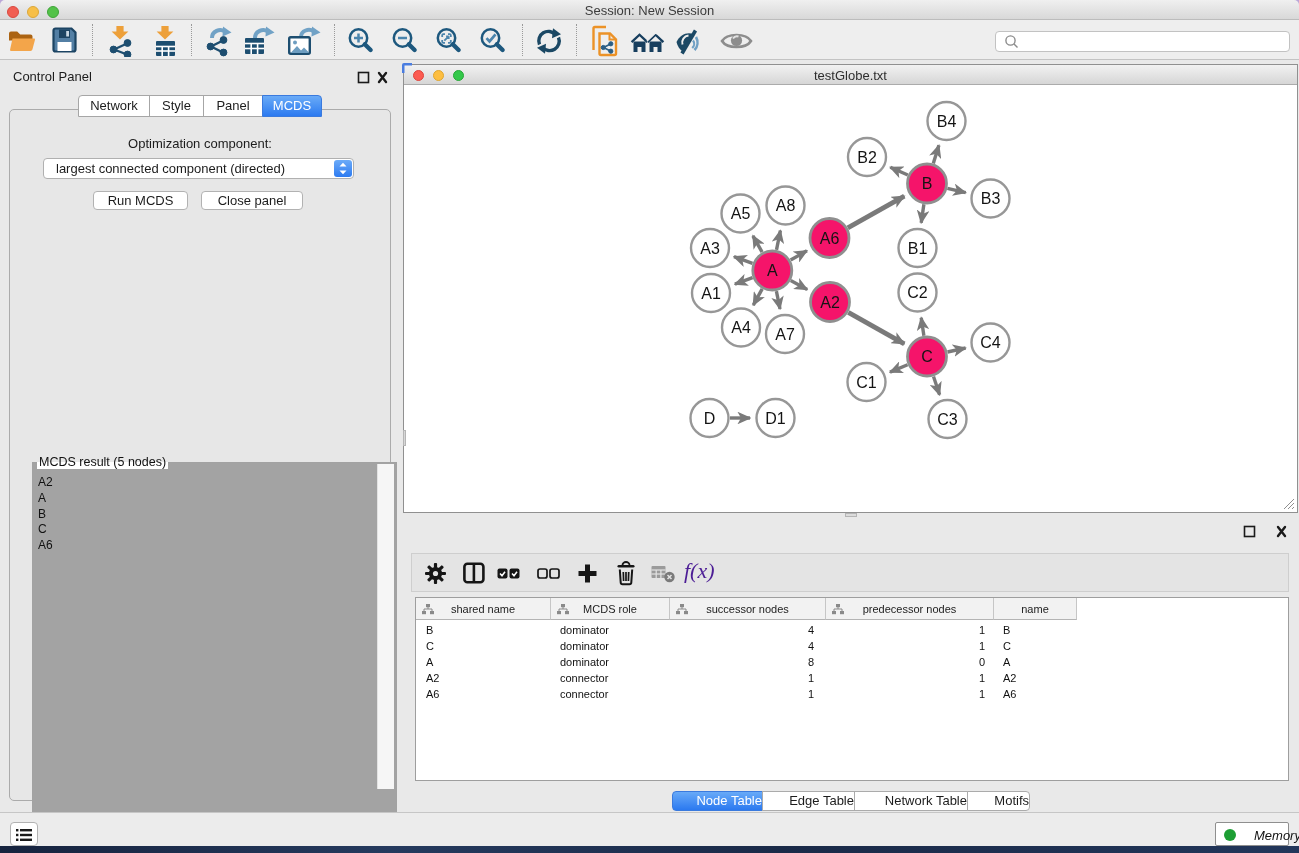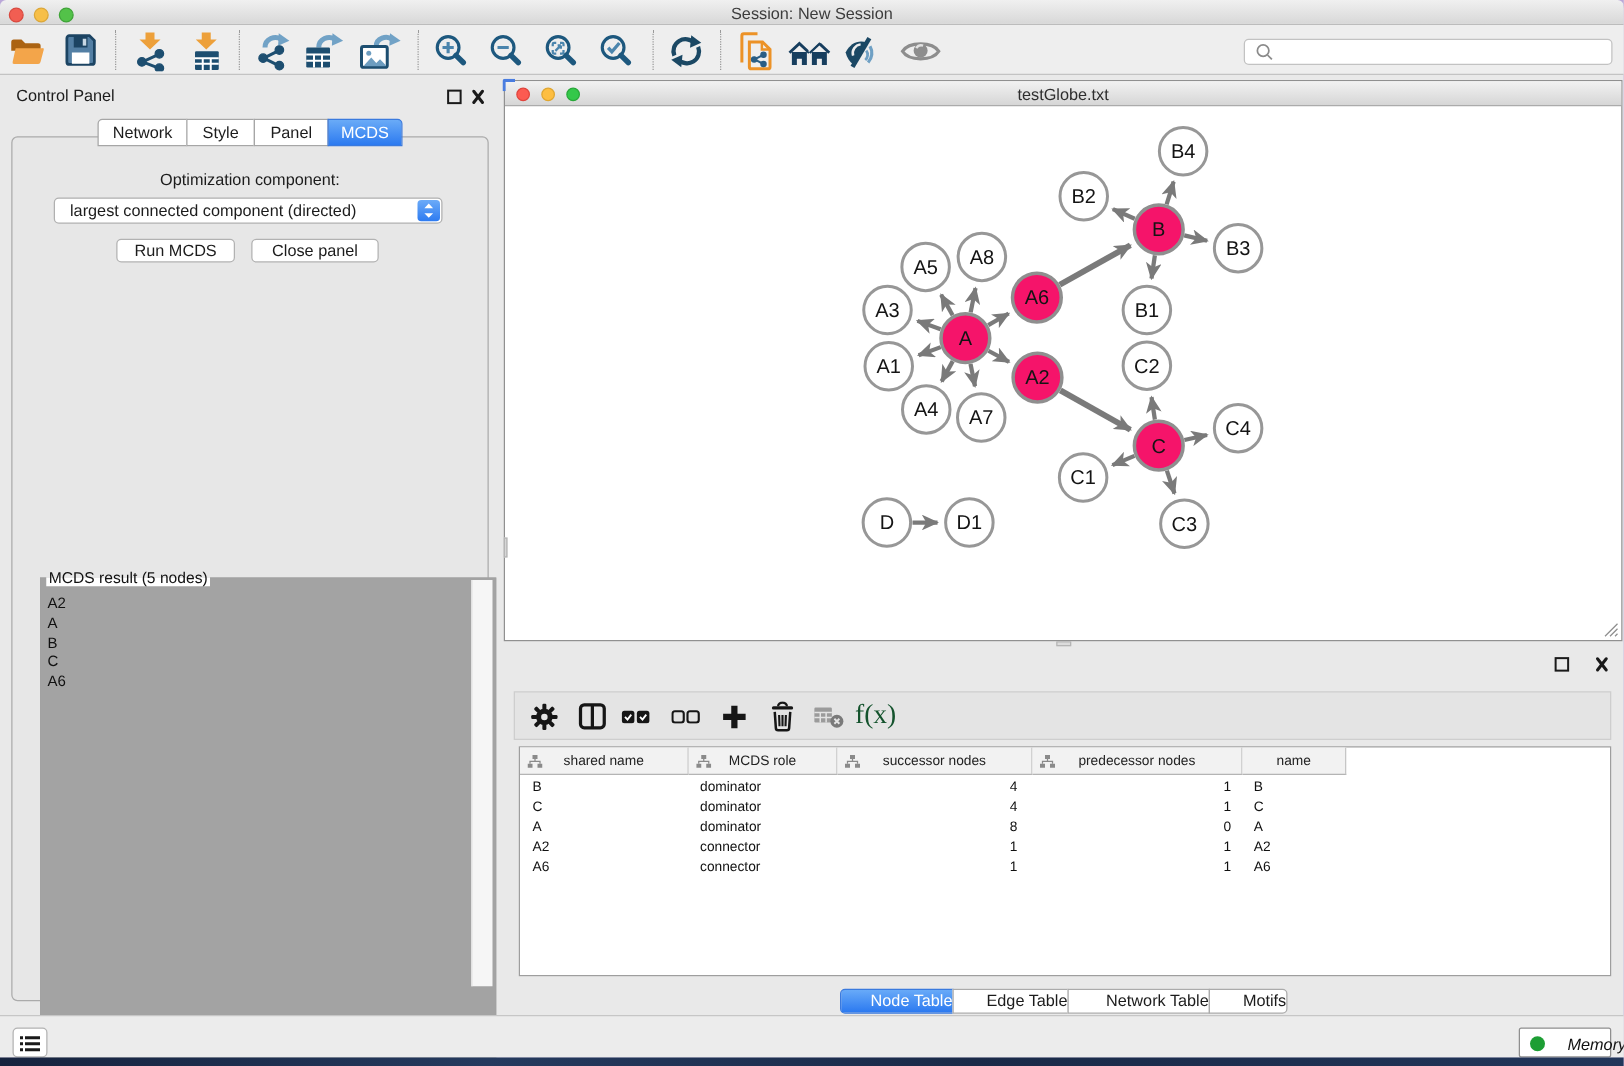--- a/index.html
+++ b/index.html
@@ -392,21 +392,21 @@
     <g stroke="#e4e4e4" stroke-width="1.2">
       <line x1="0.5" y1="5" x2="14.5" y2="5"></line>
         <line x1="0.5" y1="9" x2="14.5" y2="9"></line>
       <line x1="5.2" y1="5" x2="5.2" y2="13"></line>
         <line x1="9.9" y1="5" x2="9.9" y2="13"></line>
     </g>
     <circle cx="18.5" cy="12" r="5.2" fill="#7a7a7a"></circle>
     <path d="M16.5,10 l4,4 M20.5,10 l-4,4" stroke="#e4e4e4" stroke-width="1.5"></path>
   </svg>
 
-  <div class="abs" style="left:272px;top:4px;font-family:'Liberation Serif',serif;font-size:22px;color:#14532d;">f(x)</div>
+  <div class="abs" style="left:272px;top:4px;font-family:'Liberation Serif',serif;font-style:italic;font-size:22px;color:#4c1d95;">f(x)</div>
 </div>
 <div class="tbl" id="tbl">
   <div class="th" style="left:0;width:135px;">shared name</div>
   <div class="th" style="left:135px;width:119px;">MCDS role</div>
   <div class="th" style="left:254px;width:156px;">successor nodes</div>
   <div class="th" style="left:410px;width:168px;">predecessor nodes</div>
   <div class="th" style="left:578px;width:83px;">name</div>
   <svg class="abs" style="left:6px;top:6px" width="12" height="11" viewBox="0 0 12 11">
       <g fill="#8a8a8a">
         <rect x="4" y="0" width="4" height="3.2"></rect>

